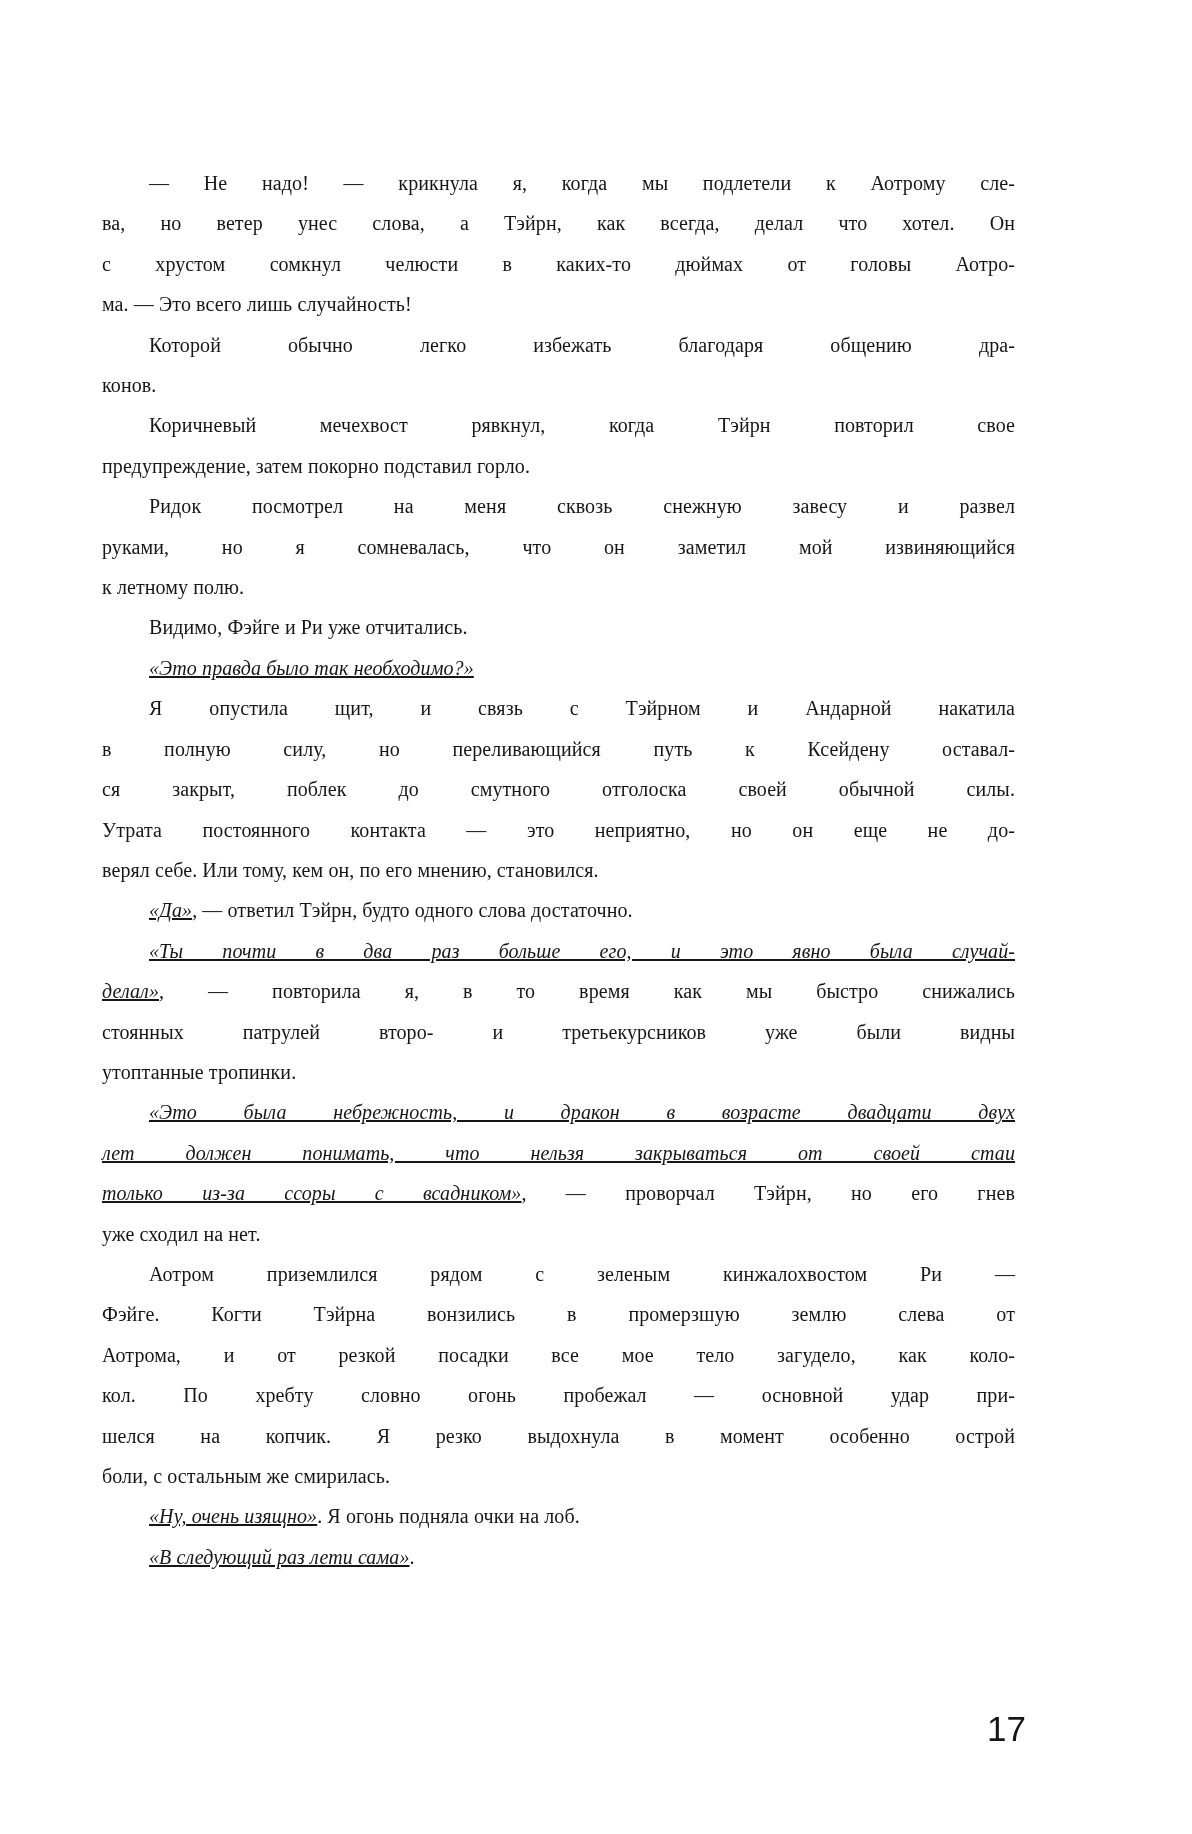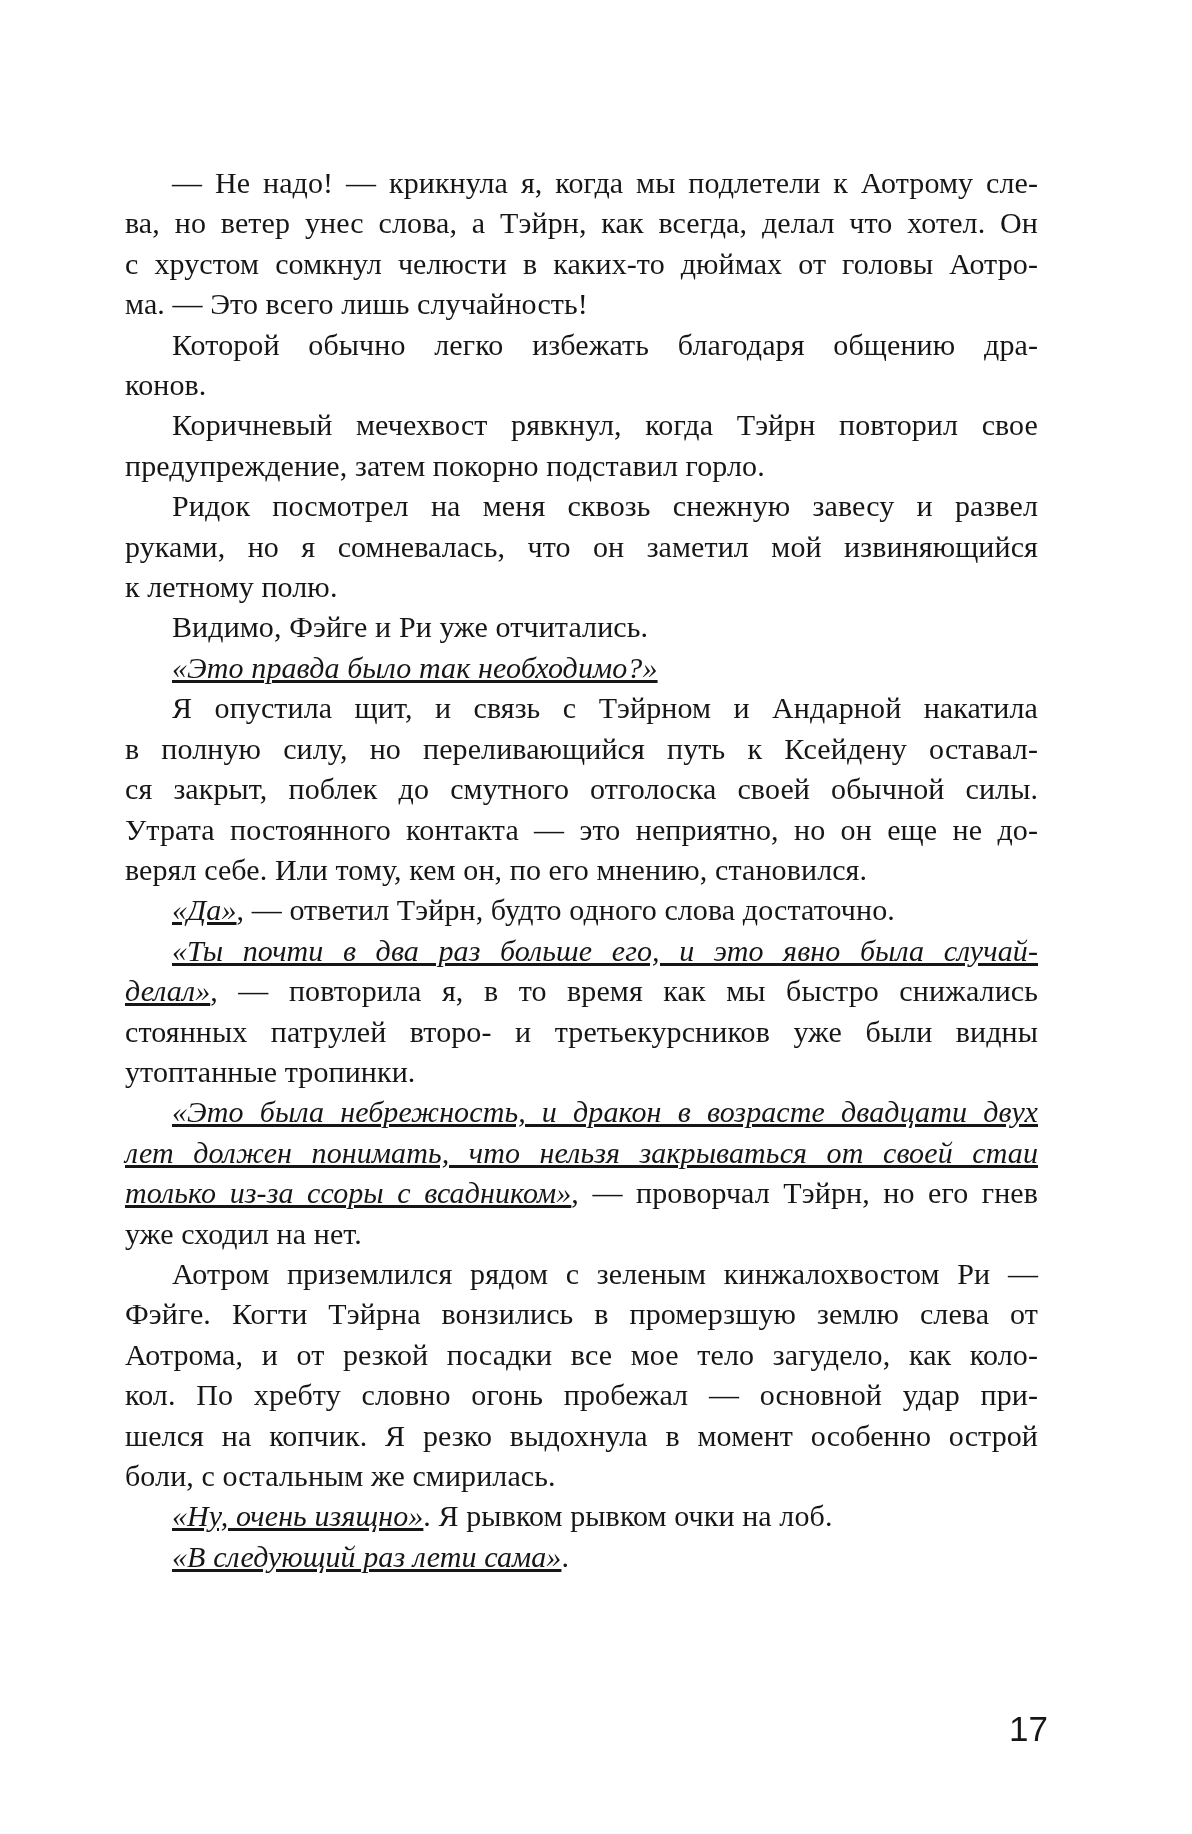--- a/index.html
+++ b/index.html
@@ -10,24 +10,24 @@
   .book-page {
     position: relative;
     width: 1192px;
     height: 1834px;
     background: #ffffff;
     overflow: hidden;
     font-family: "Liberation Serif", "DejaVu Serif", serif;
   }
   .text-block {
     position: absolute;
-    left: 125px;
+    left: 102px;
     top: 163px;
     width: 913px;
-    font-size: 30px;
+    font-size: 20px;
     line-height: 40.4px;
     color: #161616;
     letter-spacing: 0.1px;
   }
   .paragraph {
     margin: 0;
     padding: 0;
   }
   .line {
     white-space: nowrap;
@@ -41,21 +41,21 @@
   .line.first {
     text-indent: 47px;
   }
   .line .it {
     font-style: italic;
     text-decoration: underline;
   }
   .page-number {
     position: absolute;
     top: 1710px;
-    right: 144px;
+    right: 166px;
     font-family: "Liberation Sans", "DejaVu Sans", sans-serif;
     font-size: 35px;
     line-height: 38px;
     color: #161616;
   }
 </style>
 </head>
 <body>
 
 <div class="book-page">
@@ -109,20 +109,20 @@
       </div>
       <div class="paragraph">
         <div class="line first"><span class="rg">Аотром приземлился рядом с зеленым кинжалохвостом Ри —</span></div>
         <div class="line"><span class="rg">Фэйге. Когти Тэйрна вонзились в промерзшую землю слева от</span></div>
         <div class="line"><span class="rg">Аотрома, и от резкой посадки все мое тело загудело, как коло-</span></div>
         <div class="line"><span class="rg">кол. По хребту словно огонь пробежал — основной удар при-</span></div>
         <div class="line"><span class="rg">шелся на копчик. Я резко выдохнула в момент особенно острой</span></div>
         <div class="line last"><span class="rg">боли, с остальным же смирилась.</span></div>
       </div>
       <div class="paragraph">
-        <div class="line first last"><span class="it">«Ну, очень изящно»</span><span class="rg">. Я рывком рывком очки на лоб.</span></div>
+        <div class="line first last"><span class="it">«Ну, очень изящно»</span><span class="rg">. Я огонь подняла очки на лоб.</span></div>
       </div>
       <div class="paragraph">
         <div class="line first last"><span class="it">«В следующий раз лети сама»</span><span class="rg">.</span></div>
       </div>
     </main>
   <div class="page-number">17</div>
 </div>
 
 </body></html>

